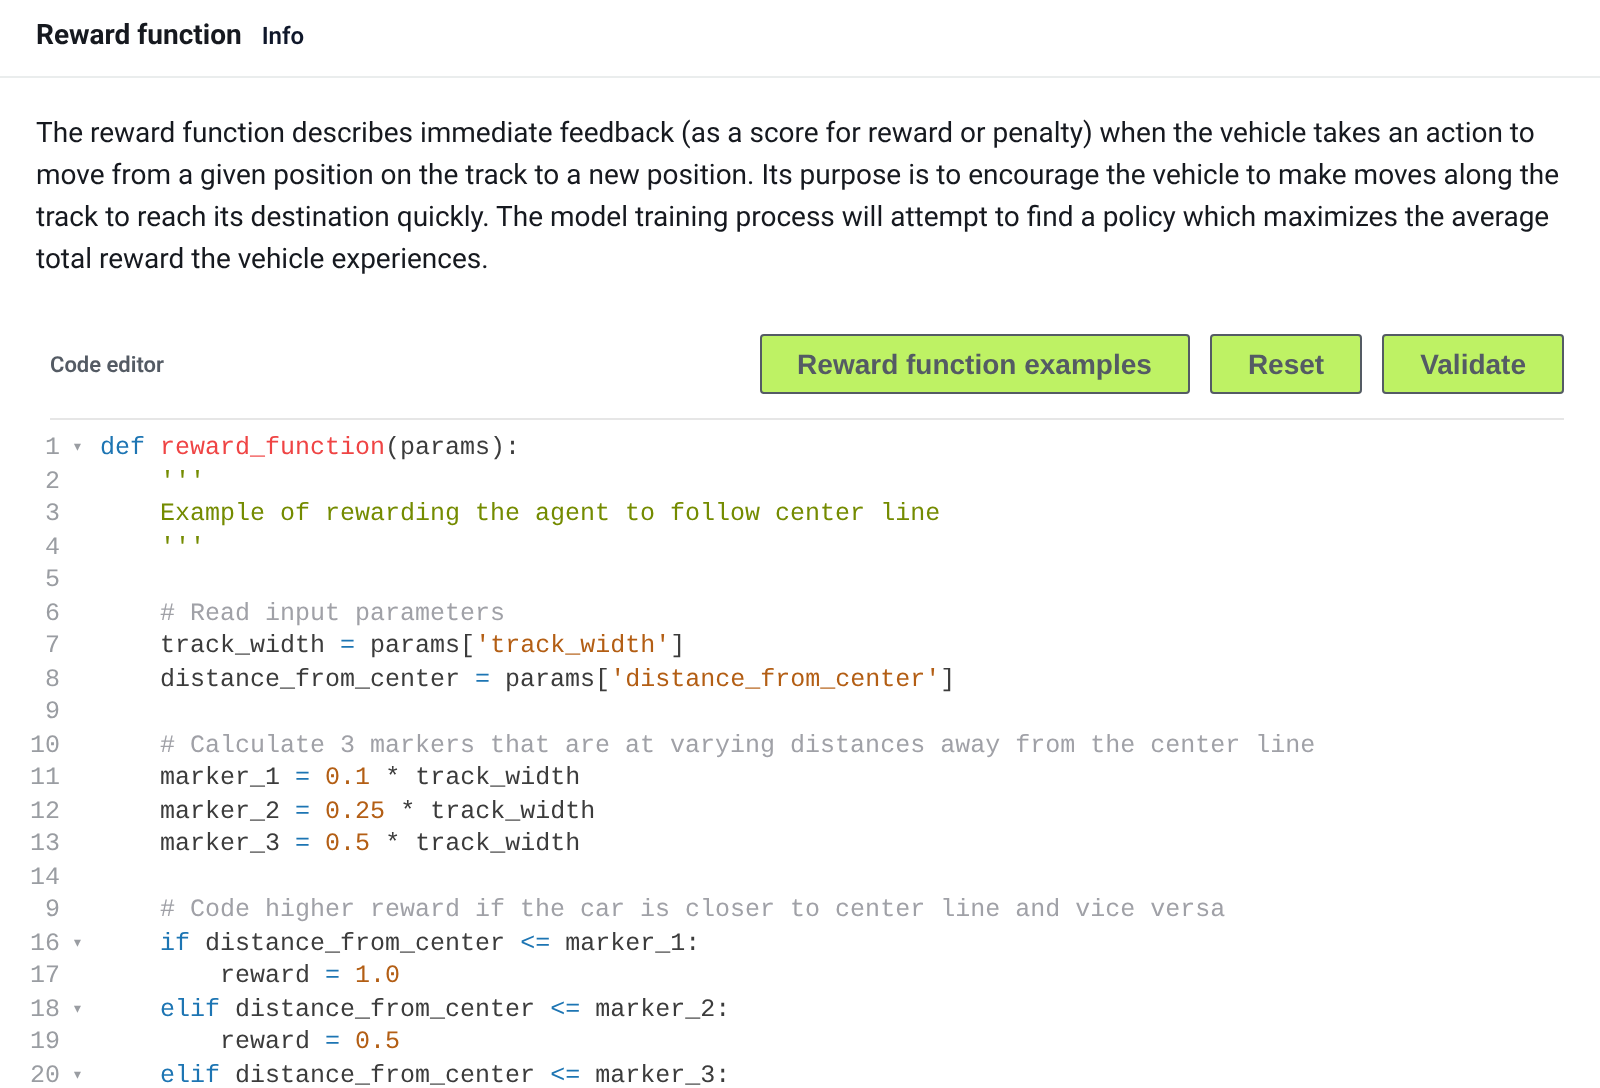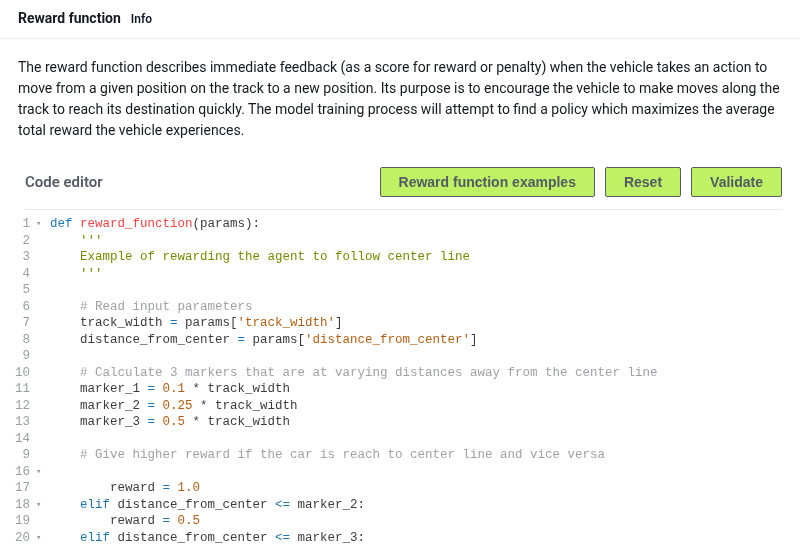--- a/index.html
+++ b/index.html
@@ -38,21 +38,21 @@
     line-height: 1.5;
     color: #16191f;
   }
   .editor-toolbar {
     display: flex;
     align-items: center;
     padding: 8px 18px 12px 25px;
     gap: 10px;
   }
   .editor-label {
-    font-size: 15px;
+    font-size: 11px;
     font-weight: 600;
     color: #545b64;
     flex: 1;
   }
   .btn {
     background: #bef264;
     border: 1px solid #545b64;
     color: #545b64;
     font-weight: 700;
     font-size: 14px;
@@ -180,24 +180,25 @@
   <div class="code-line">
     <span class="gutter">13</span>
     <span class="code-content"><span>    marker_3 </span><span class="tok-op">=</span><span class="tok-num"> 0.5</span><span> * track_width</span></span>
   </div>
   <div class="code-line">
     <span class="gutter">14</span>
     <span class="code-content"> </span>
   </div>
   <div class="code-line">
     <span class="gutter">9</span>
-    <span class="code-content"><span class="tok-cmt">    # Give higher reward if the car is reach to center line and vice versa</span></span>
+    <span class="code-content"><span class="tok-cmt">    # Code higher reward if the car is closer to center line and vice versa</span></span>
   </div>
   <div class="code-line">
     <span class="gutter"><span>16</span><span class="fold-caret">▾</span></span>
+    <span class="code-content"><span>    </span><span class="tok-kw">if</span><span> distance_from_center </span><span class="tok-op">&lt;=</span><span> marker_1:</span></span>
   </div>
   <div class="code-line">
     <span class="gutter">17</span>
     <span class="code-content"><span>        reward </span><span class="tok-op">=</span><span class="tok-num"> 1.0</span></span>
   </div>
   <div class="code-line">
     <span class="gutter"><span>18</span><span class="fold-caret">▾</span></span>
     <span class="code-content"><span>    </span><span class="tok-kw">elif</span><span> distance_from_center </span><span class="tok-op">&lt;=</span><span> marker_2:</span></span>
   </div>
   <div class="code-line">

